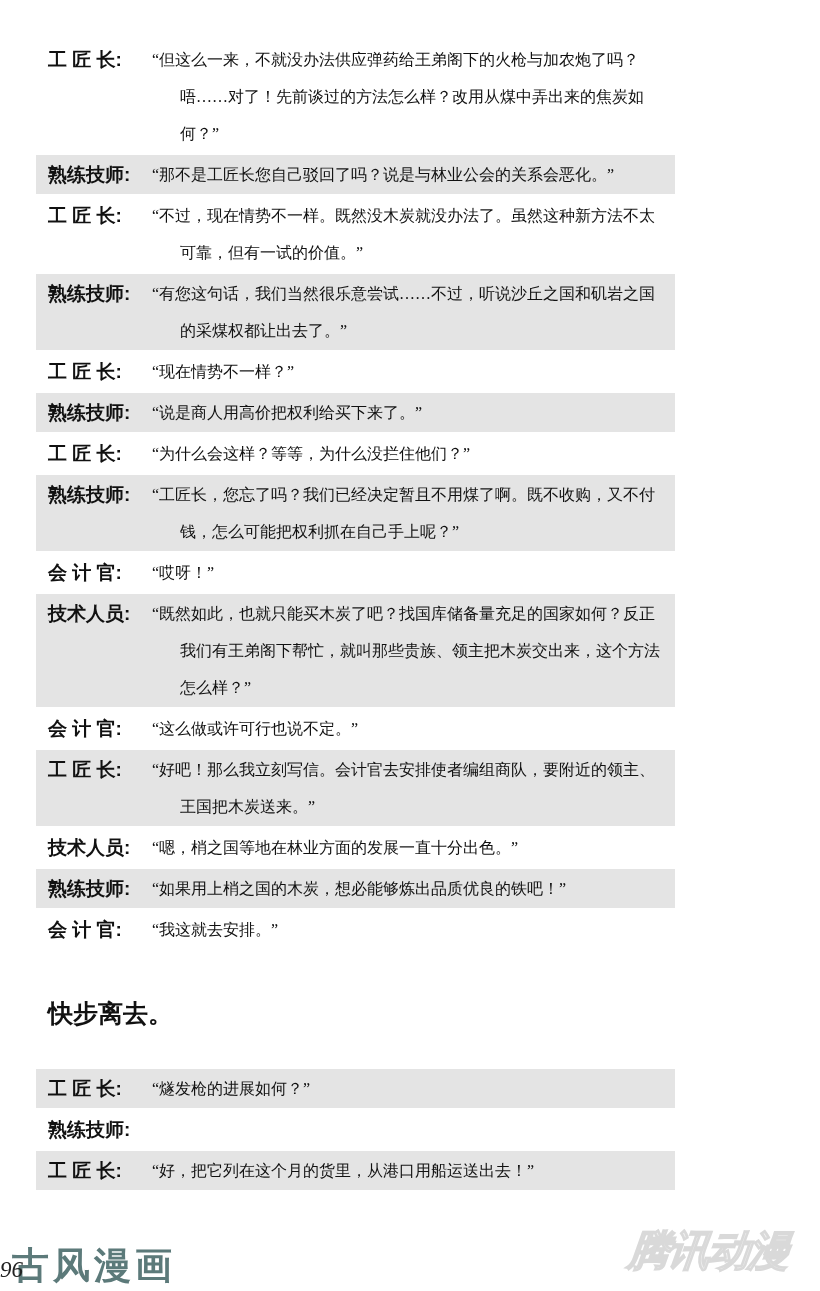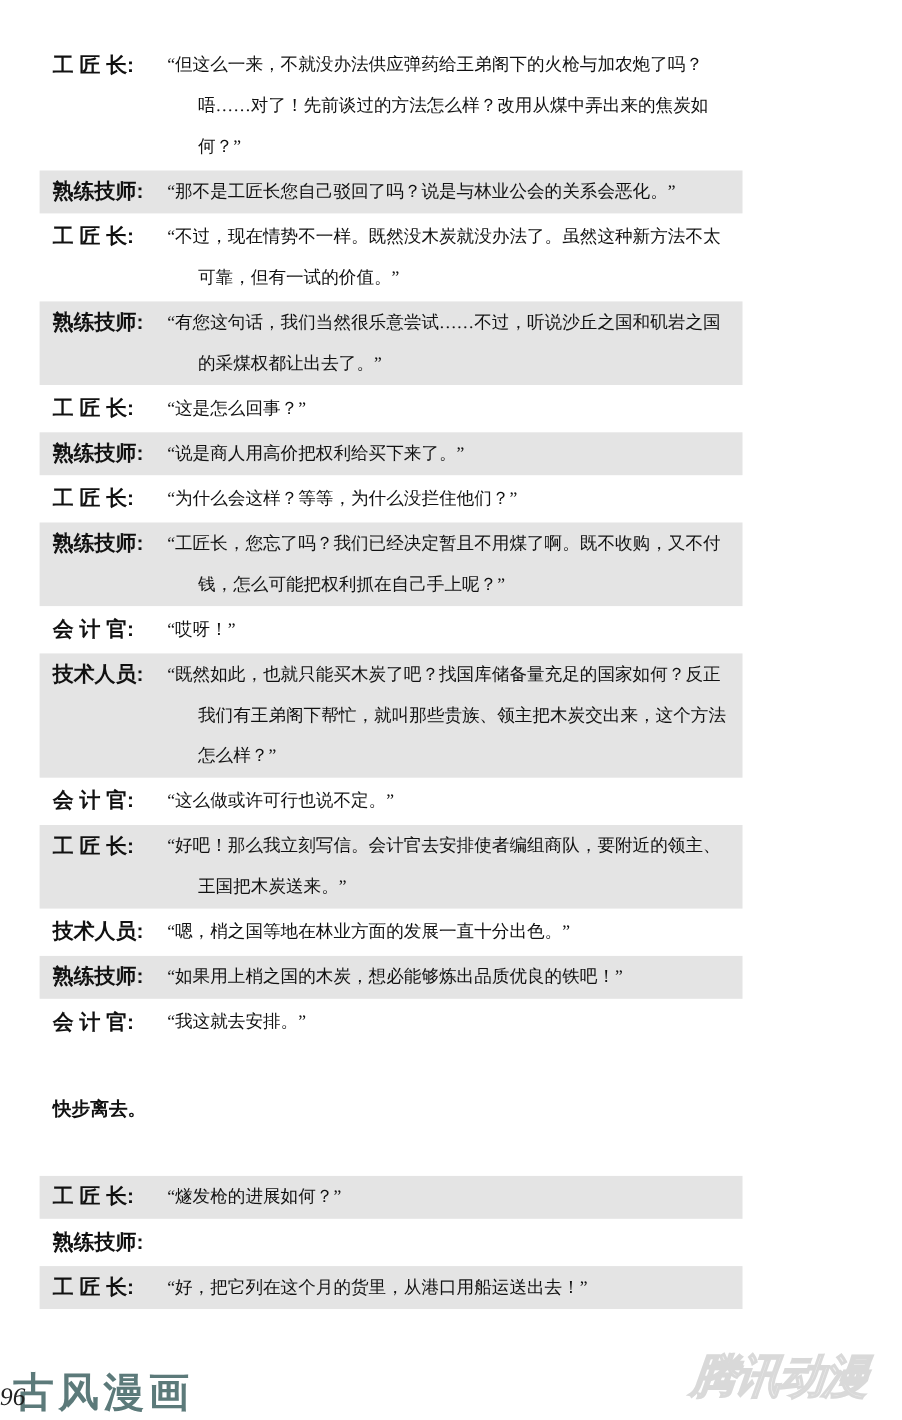--- a/index.html
+++ b/index.html
@@ -43,21 +43,21 @@
     padding-left: 28px;
     text-indent: -28px;
     padding-right: 8px;
     margin-left: 12px;
   }
   .stage-direction {
     position: relative;
     margin: 42px 0 0 48px;
     font-family: Liberation Sans, sans-serif;
     font-weight: bold;
-    font-size: 17px;
+    font-size: 25px;
   }
   .gap-after-direction { height: 46px; }
   .brand {
     position: absolute;
     left: 12px;
     bottom: 0px;
     font-family: "Liberation Serif", serif;
     font-weight: bold;
     font-size: 37px;
     letter-spacing: 4px;
@@ -104,21 +104,21 @@
     <div class="row">
       <span class="speaker">工 匠 长:</span>
       <span class="line">“不过，现在情势不一样。既然没木炭就没办法了。虽然这种新方法不太可靠，但有一试的价值。”</span>
     </div>
     <div class="row shaded">
       <span class="speaker">熟练技师:</span>
       <span class="line">“有您这句话，我们当然很乐意尝试……不过，听说沙丘之国和矶岩之国的采煤权都让出去了。”</span>
     </div>
     <div class="row">
       <span class="speaker">工 匠 长:</span>
-      <span class="line">“这是怎么回事？”</span>
+      <span class="line">“现在情势不一样？”</span>
     </div>
     <div class="row shaded">
       <span class="speaker">熟练技师:</span>
       <span class="line">“说是商人用高价把权利给买下来了。”</span>
     </div>
     <div class="row">
       <span class="speaker">工 匠 长:</span>
       <span class="line">“为什么会这样？等等，为什么没拦住他们？”</span>
     </div>
     <div class="row shaded">

